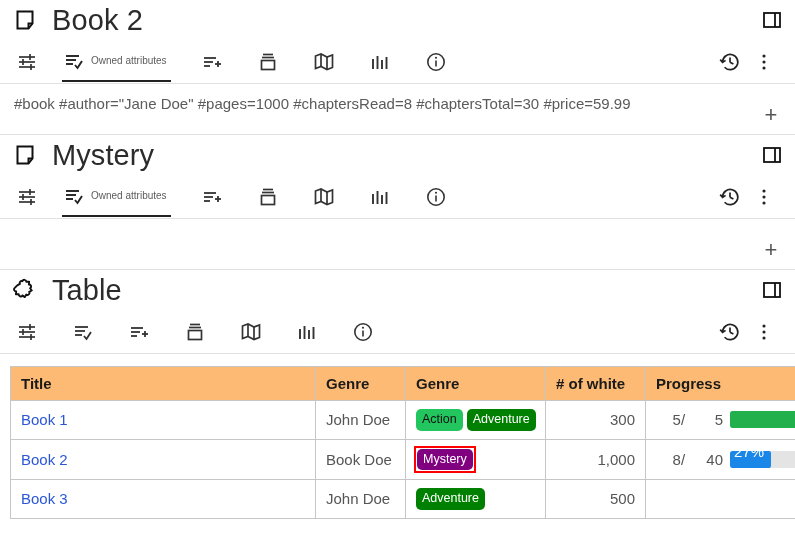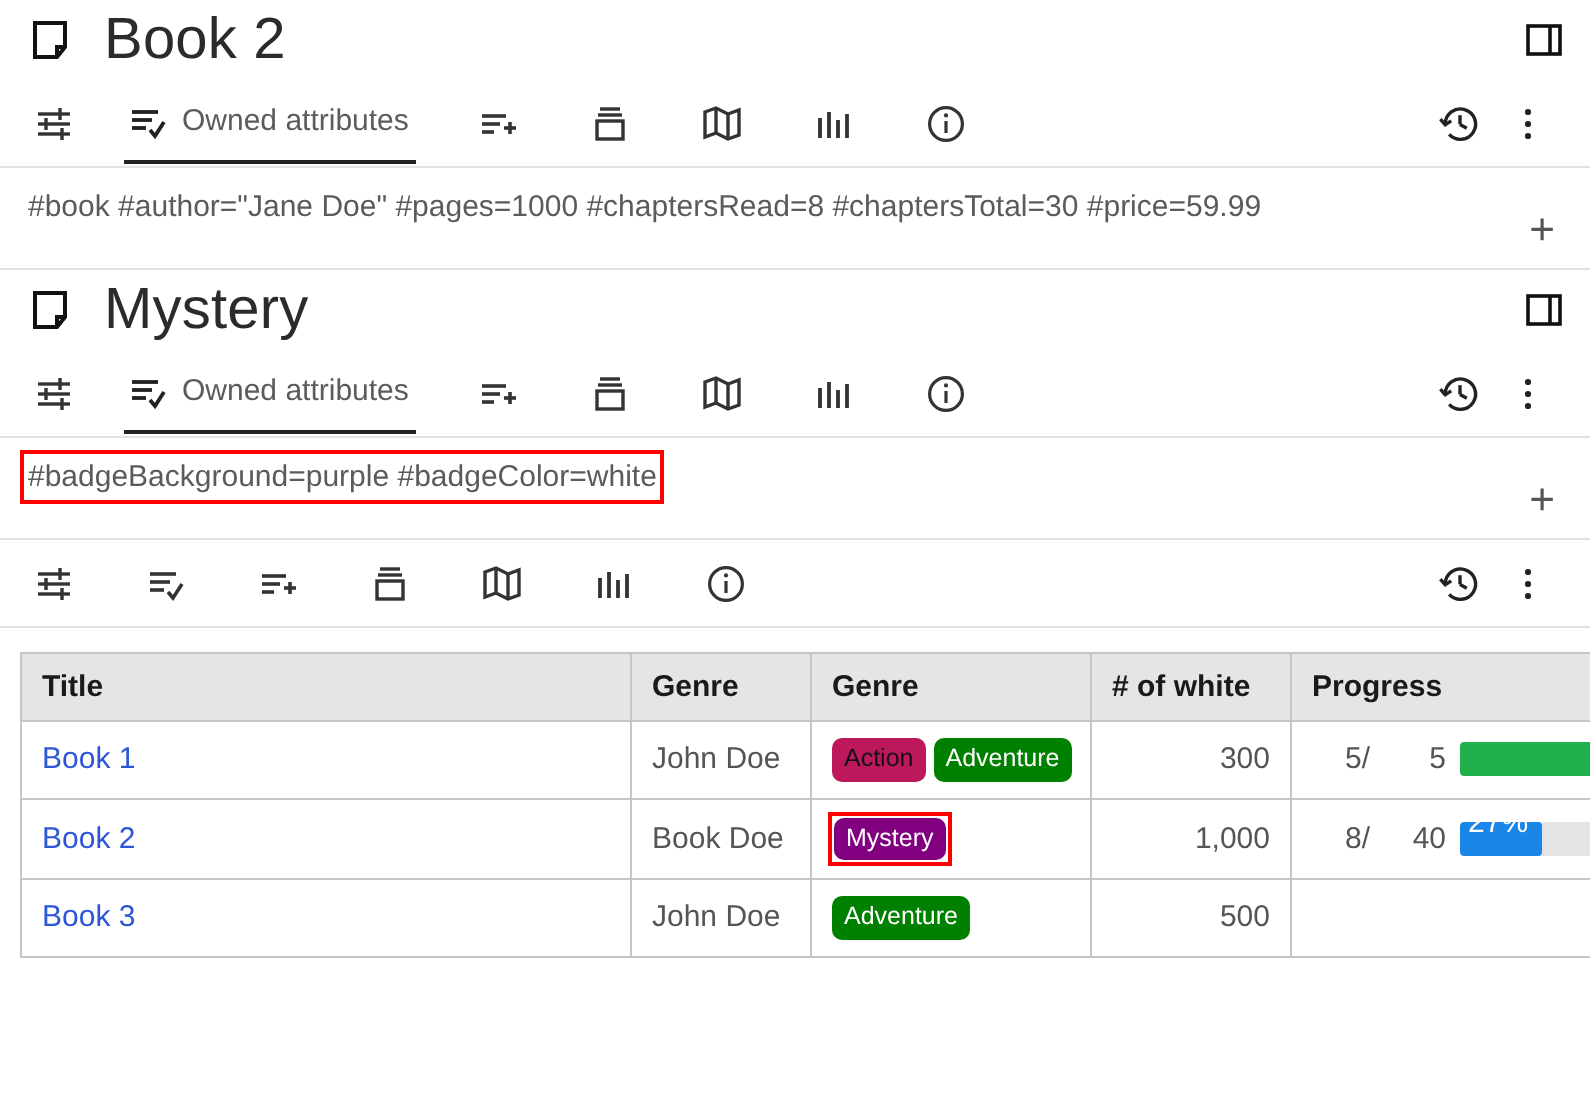--- a/index.html
+++ b/index.html
@@ -74,21 +74,21 @@
     gap: 7px;
     height: 41px;
     margin: 0 10px 0 18px;
     padding: 0 4px 0 2px;
     box-sizing: border-box;
     border-bottom: 2px solid #222;
     cursor: pointer;
     flex: 0 0 auto;
   }
   .tab-selected .tab-label {
-    font-size: 15px;
+    font-size: 10px;
     color: #5c5c5c;
     white-space: nowrap;
   }
   .gap-lg { width: 22px; flex: 0 0 22px; }
   .gap-md { width: 14px; flex: 0 0 14px; }
   .spacer { flex: 1 1 auto; }
 
   
   .attr-area {
     position: relative;
@@ -135,21 +135,21 @@
   }
   table.data-table th,
   table.data-table td {
     border: 1px solid #c6c6c6;
     padding: 8px 10px;
     height: 21px;
     vertical-align: middle;
     box-sizing: border-box;
   }
   table.data-table th {
-    background: #e5e5e5;
+    background: #fdba74;
     font-weight: bold;
     text-align: left;
     color: #1a1a1a;
     font-size: 15px;
   }
   table.data-table td { color: #555; }
   .col-title    { width: 305px; }
   .col-author   { width: 90px; }
   .col-genre    { width: 140px; }
   .col-pages    { width: 100px; }
@@ -420,28 +420,39 @@
       <span class="tabbar-icon">
         <svg width="18" height="20" viewBox="0 0 18 20">
           <circle cx="9" cy="4" r="1.55" fill="#222"></circle>
           <circle cx="9" cy="10" r="1.55" fill="#222"></circle>
           <circle cx="9" cy="16" r="1.55" fill="#222"></circle>
         </svg>
       </span>
     </div>
 
     <div class="attr-area">
-      <div class="attr-line">
-        <span class="attr-highlight">#badgeBackground=purple #badgeColor=white</span>
-      </div>
       <span class="attr-plus">+</span>
     </div>
   </div>
 
   <div class="note-section">
+    <div class="note-head">
+      <span class="note-icon">
+        <svg width="24" height="24" viewBox="0 0 24 24">
+          <path d="M9.4 3.2 a2 2 0 0 1 3.9 .6 l2.8 -.2 -.2 2.9 a2 2 0 0 1 1.2 3.7 l1.7 2.3 -2.6 1.4 a2 2 0 0 1 -2.9 2.6 l-1.5 2.6 -2.4 -1.7 a2 2 0 0 1 -3.7 -1.3 l-2.8 .2 .3 -2.9 a2 2 0 0 1 -1.2 -3.7 L4.3 7.3 6.9 5.9 a2 2 0 0 1 2.5 -2.7 z" fill="none" stroke="#111" stroke-width="1.9" stroke-linejoin="round"></path>
+        </svg>
+      </span>
+      <span class="note-title">Table</span>
+      <span class="panel-toggle">
+        <svg width="20" height="20" viewBox="0 0 20 20">
+          <rect x="2" y="3" width="16" height="14" fill="none" stroke="#111" stroke-width="1.8"></rect>
+          <line x1="13" y1="3" x2="13" y2="17" stroke="#111" stroke-width="1.8"></line>
+        </svg>
+      </span>
+    </div>
 
     <div class="tabbar">
       <span class="tabbar-icon">
         <svg width="22" height="22" viewBox="0 0 22 22">
           <line x1="3" y1="6" x2="19" y2="6" stroke="#333" stroke-width="1.7"></line>
           <line x1="3" y1="11" x2="19" y2="11" stroke="#333" stroke-width="1.7"></line>
           <line x1="3" y1="16" x2="19" y2="16" stroke="#333" stroke-width="1.7"></line>
           <line x1="14" y1="3" x2="14" y2="9" stroke="#333" stroke-width="1.7"></line>
           <line x1="7" y1="8" x2="7" y2="14" stroke="#333" stroke-width="1.7"></line>
           <line x1="15" y1="13" x2="15" y2="19" stroke="#333" stroke-width="1.7"></line>
@@ -536,21 +547,21 @@
           </tr>
         </thead>
         <tbody>
 
           <tr>
             <td>
               <span class="title-link">Book 1</span>
             </td>
             <td>John Doe</td>
             <td class="cell-genre">
-              <span class="badge" style="background:#be185d;color:#111111;">Action</span><span class="badge" style="background:#008000;color:#ffffff;">Adventure</span>
+              <span class="badge" style="background:#22c55e;color:#111111;">Action</span><span class="badge" style="background:#008000;color:#ffffff;">Adventure</span>
             </td>
             <td class="cell-pages">300</td>
             <td class="cell-progress">
               <div class="prog-inner">
                 <span class="prog-num prog-read">5</span>
                 <span class="prog-num prog-slash">/</span>
                 <span class="prog-num prog-total">5</span>
                 <span class="prog-bar">
                   <span class="prog-fill" style="width:100%;background:#21b04b;"></span>
 

